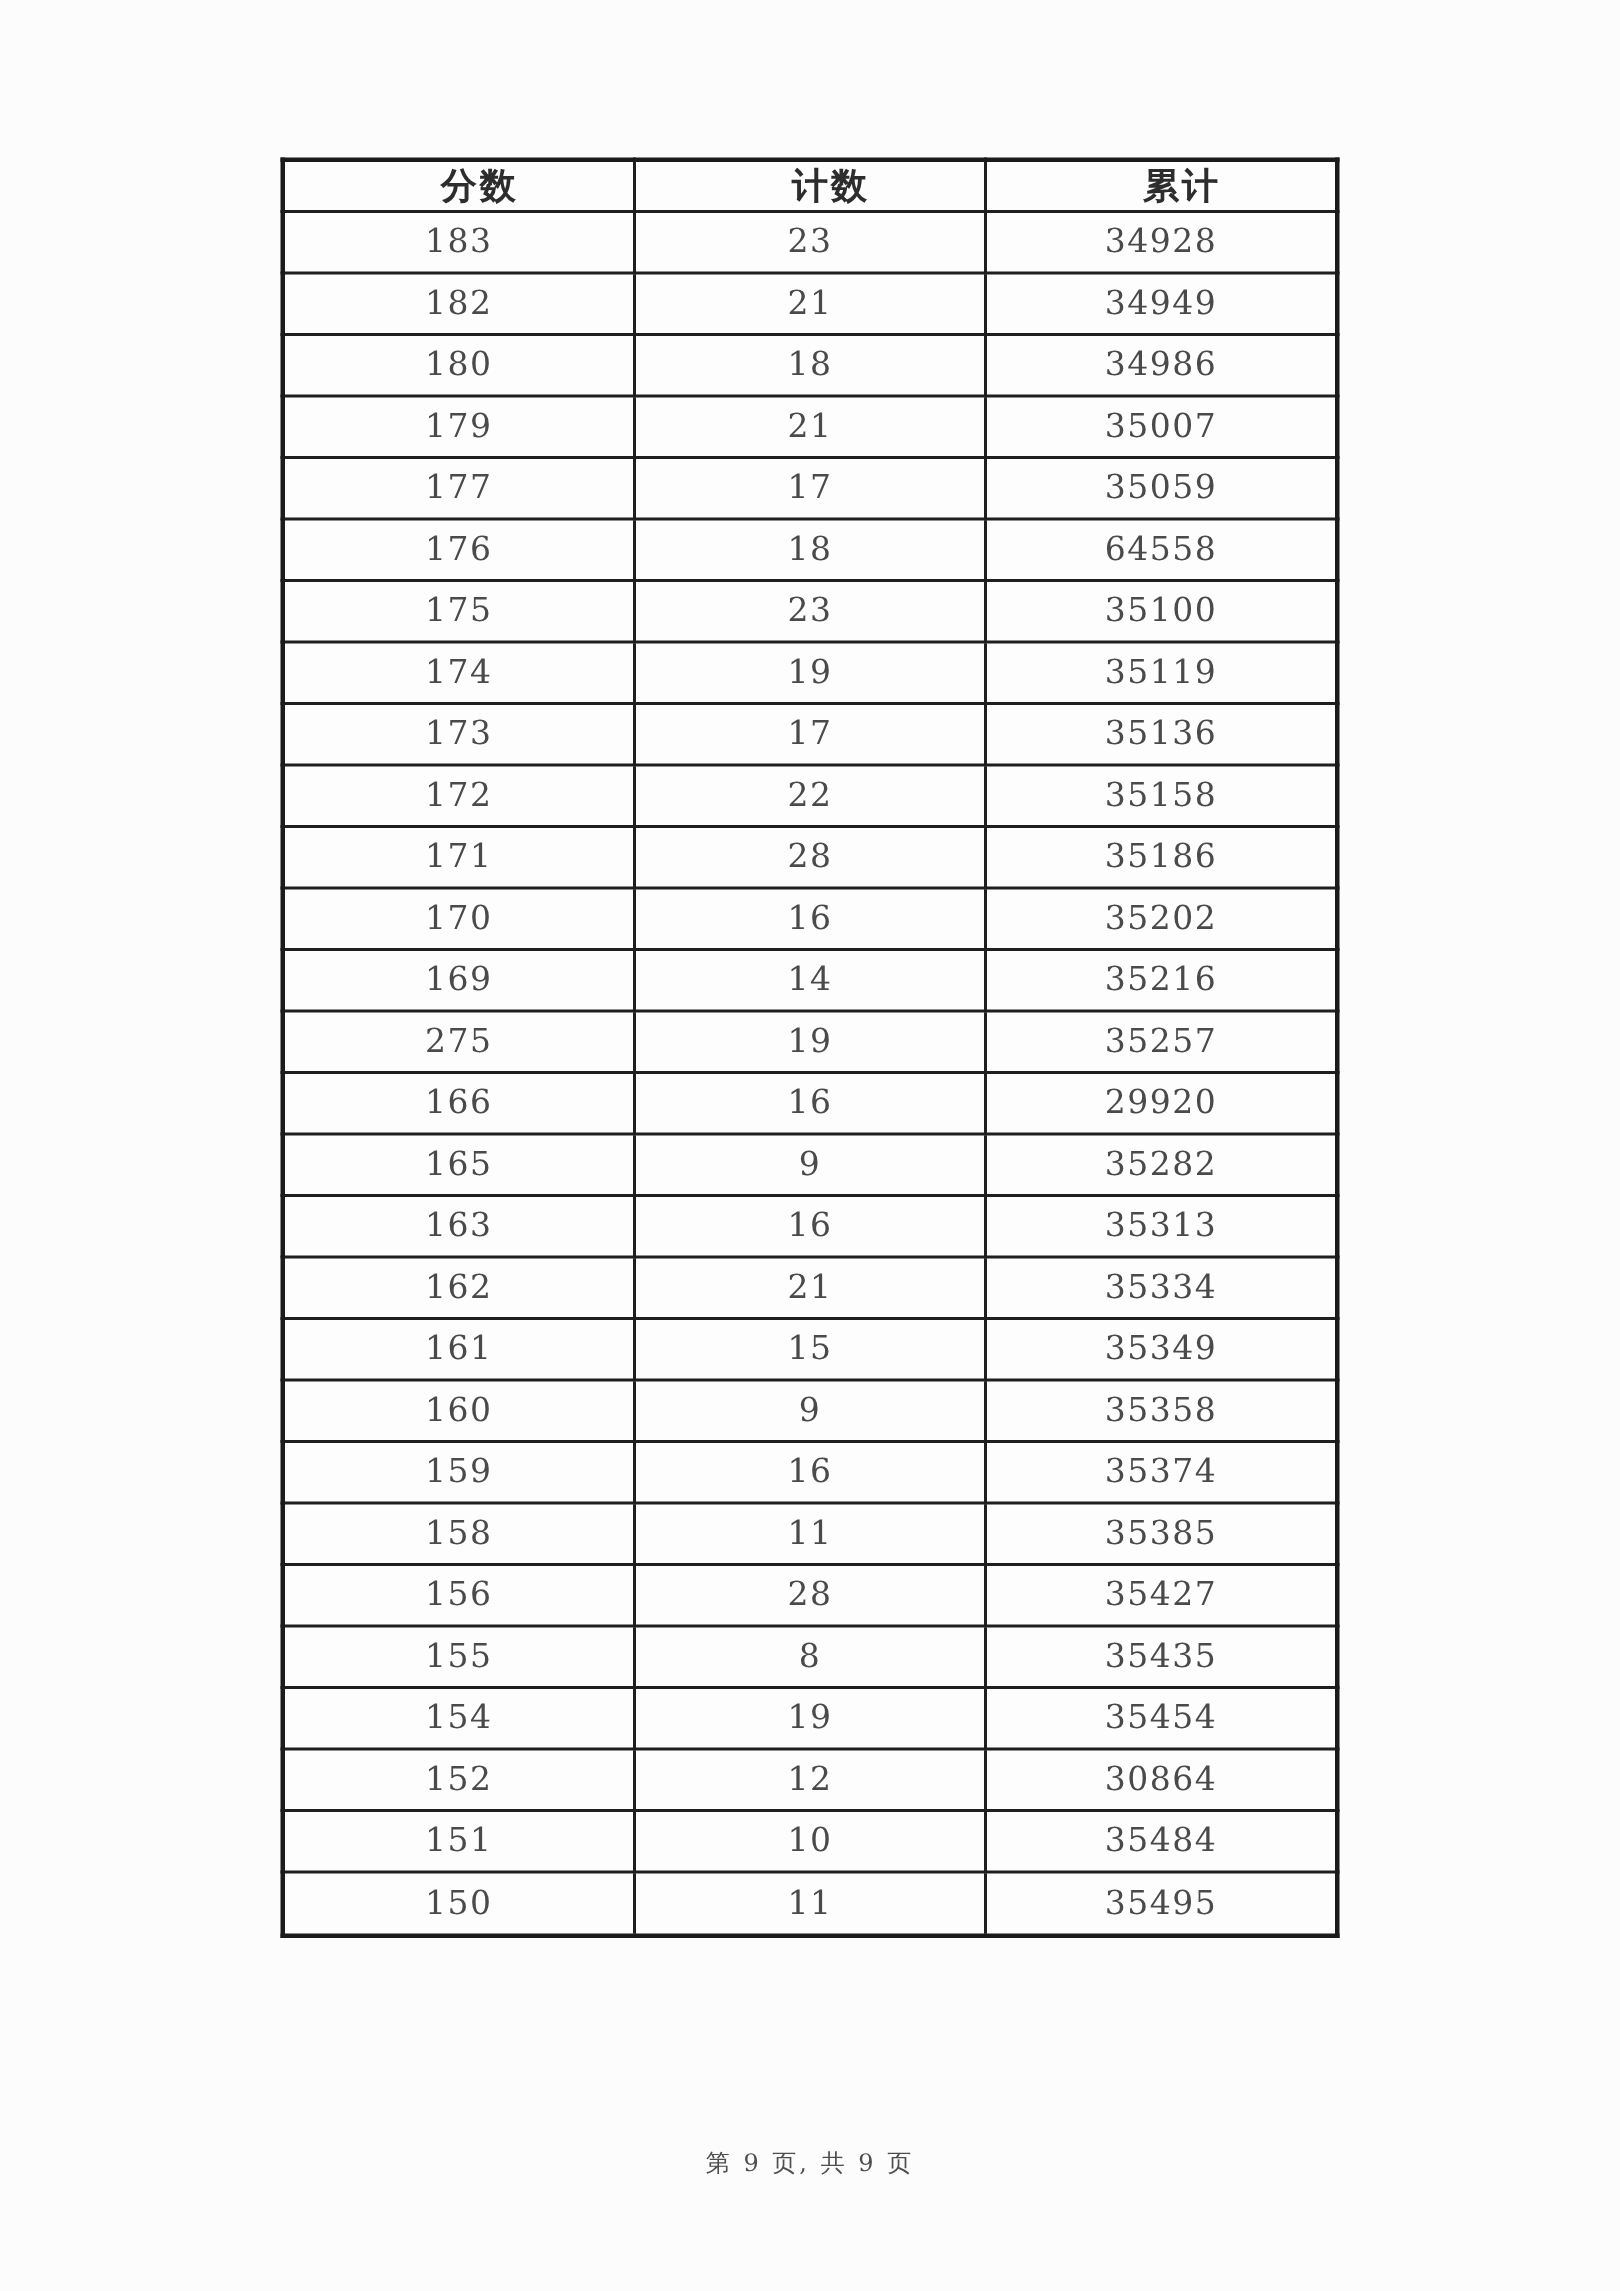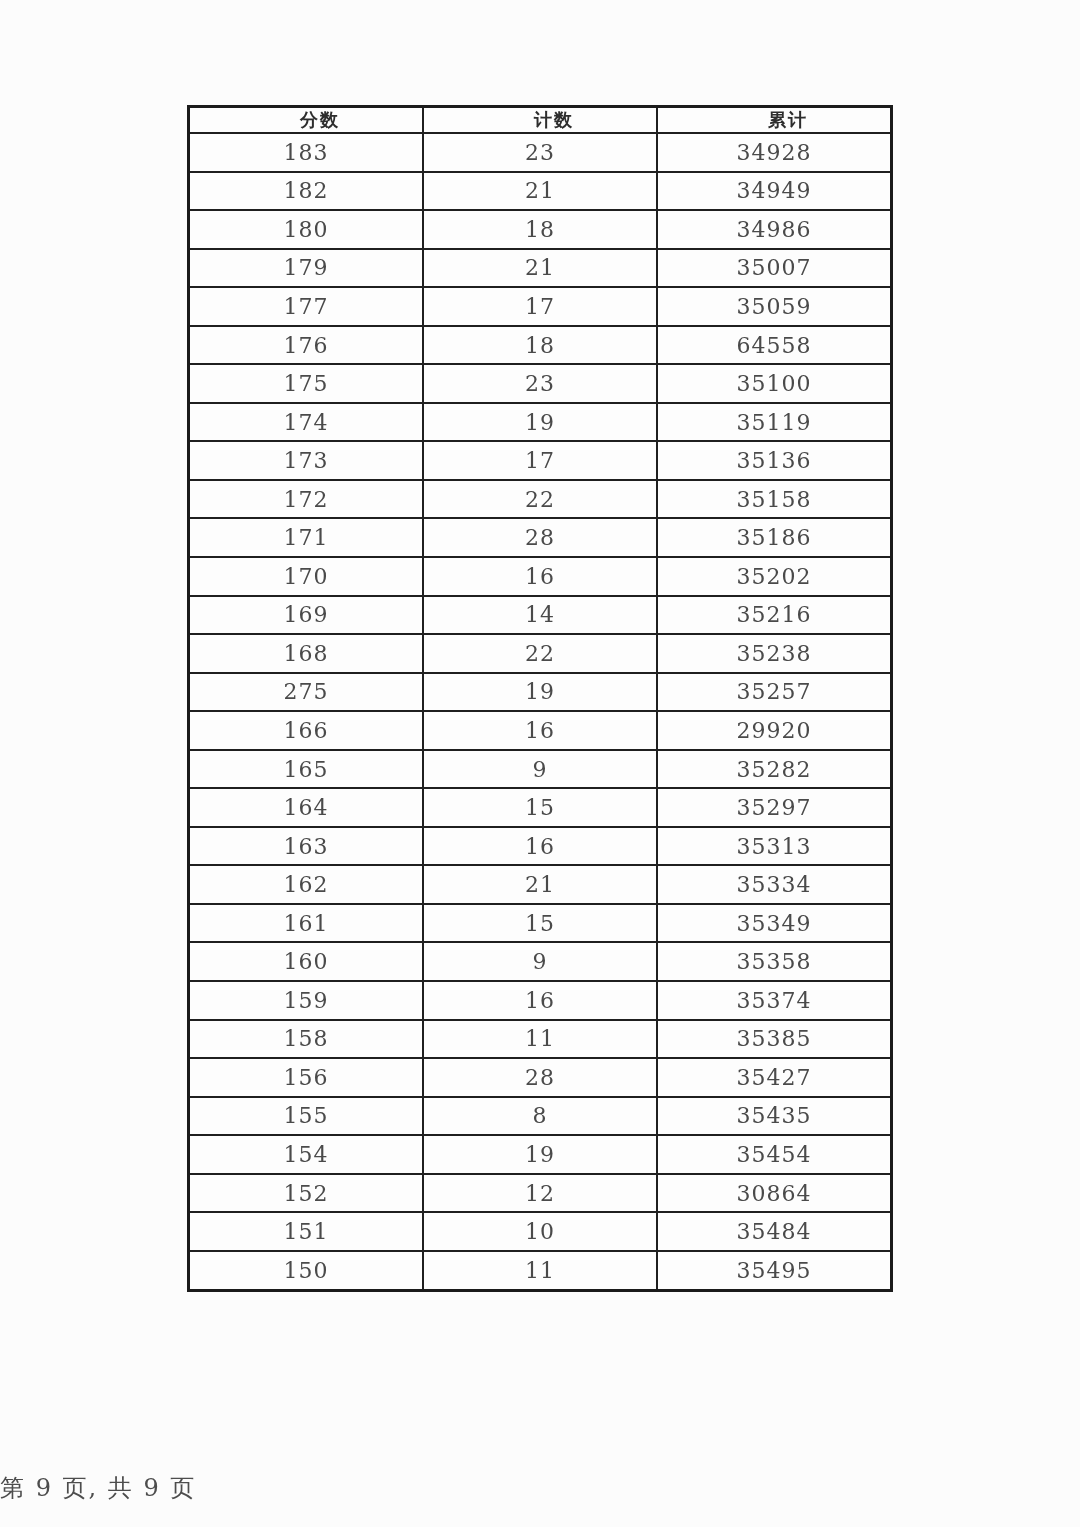--- a/index.html
+++ b/index.html
@@ -31,43 +31,42 @@
   }
   table.score-table th,
   table.score-table td {
     border: 2px solid #1f1f1f;
     text-align: center;
     vertical-align: middle;
     padding: 0;
     overflow: hidden;
   }
   table.score-table th {
-    font-size: 18px;
+    font-size: 24px;
     font-weight: bold;
     color: #2d2d2d;
     letter-spacing: 2px;
     padding-left: 28px;
   }
   table.score-table td {
     font-size: 22px;
     font-weight: normal;
     color: #4a4a4a;
     letter-spacing: 1px;
   }
   .page-footer {
     position: absolute;
     top: 1432px;
     left: 0;
     width: 100%;
-    text-align: left;
-    font-size: 24px;
+    text-align: center;
+    font-size: 16px;
     color: #4d4d4d;
     letter-spacing: 2px;
     font-family: "DejaVu Serif", serif;
-    margin-top: 40px;
   }
 </style>
 </head>
 <body>
 
 <div class="page">
 
   <table class="score-table">
     <thead>
       <tr>
@@ -136,45 +135,35 @@
           <td>170</td>
           <td>16</td>
           <td>35202</td>
         </tr>
         <tr>
           <td>169</td>
           <td>14</td>
           <td>35216</td>
         </tr>
         <tr>
-          <td>168</td>
-          <td>22</td>
-          <td>35238</td>
-        </tr>
-        <tr>
           <td>275</td>
           <td>19</td>
           <td>35257</td>
         </tr>
         <tr>
           <td>166</td>
           <td>16</td>
           <td>29920</td>
         </tr>
         <tr>
           <td>165</td>
           <td>9</td>
           <td>35282</td>
         </tr>
         <tr>
-          <td>164</td>
-          <td>15</td>
-          <td>35297</td>
-        </tr>
-        <tr>
           <td>163</td>
           <td>16</td>
           <td>35313</td>
         </tr>
         <tr>
           <td>162</td>
           <td>21</td>
           <td>35334</td>
         </tr>
         <tr>

